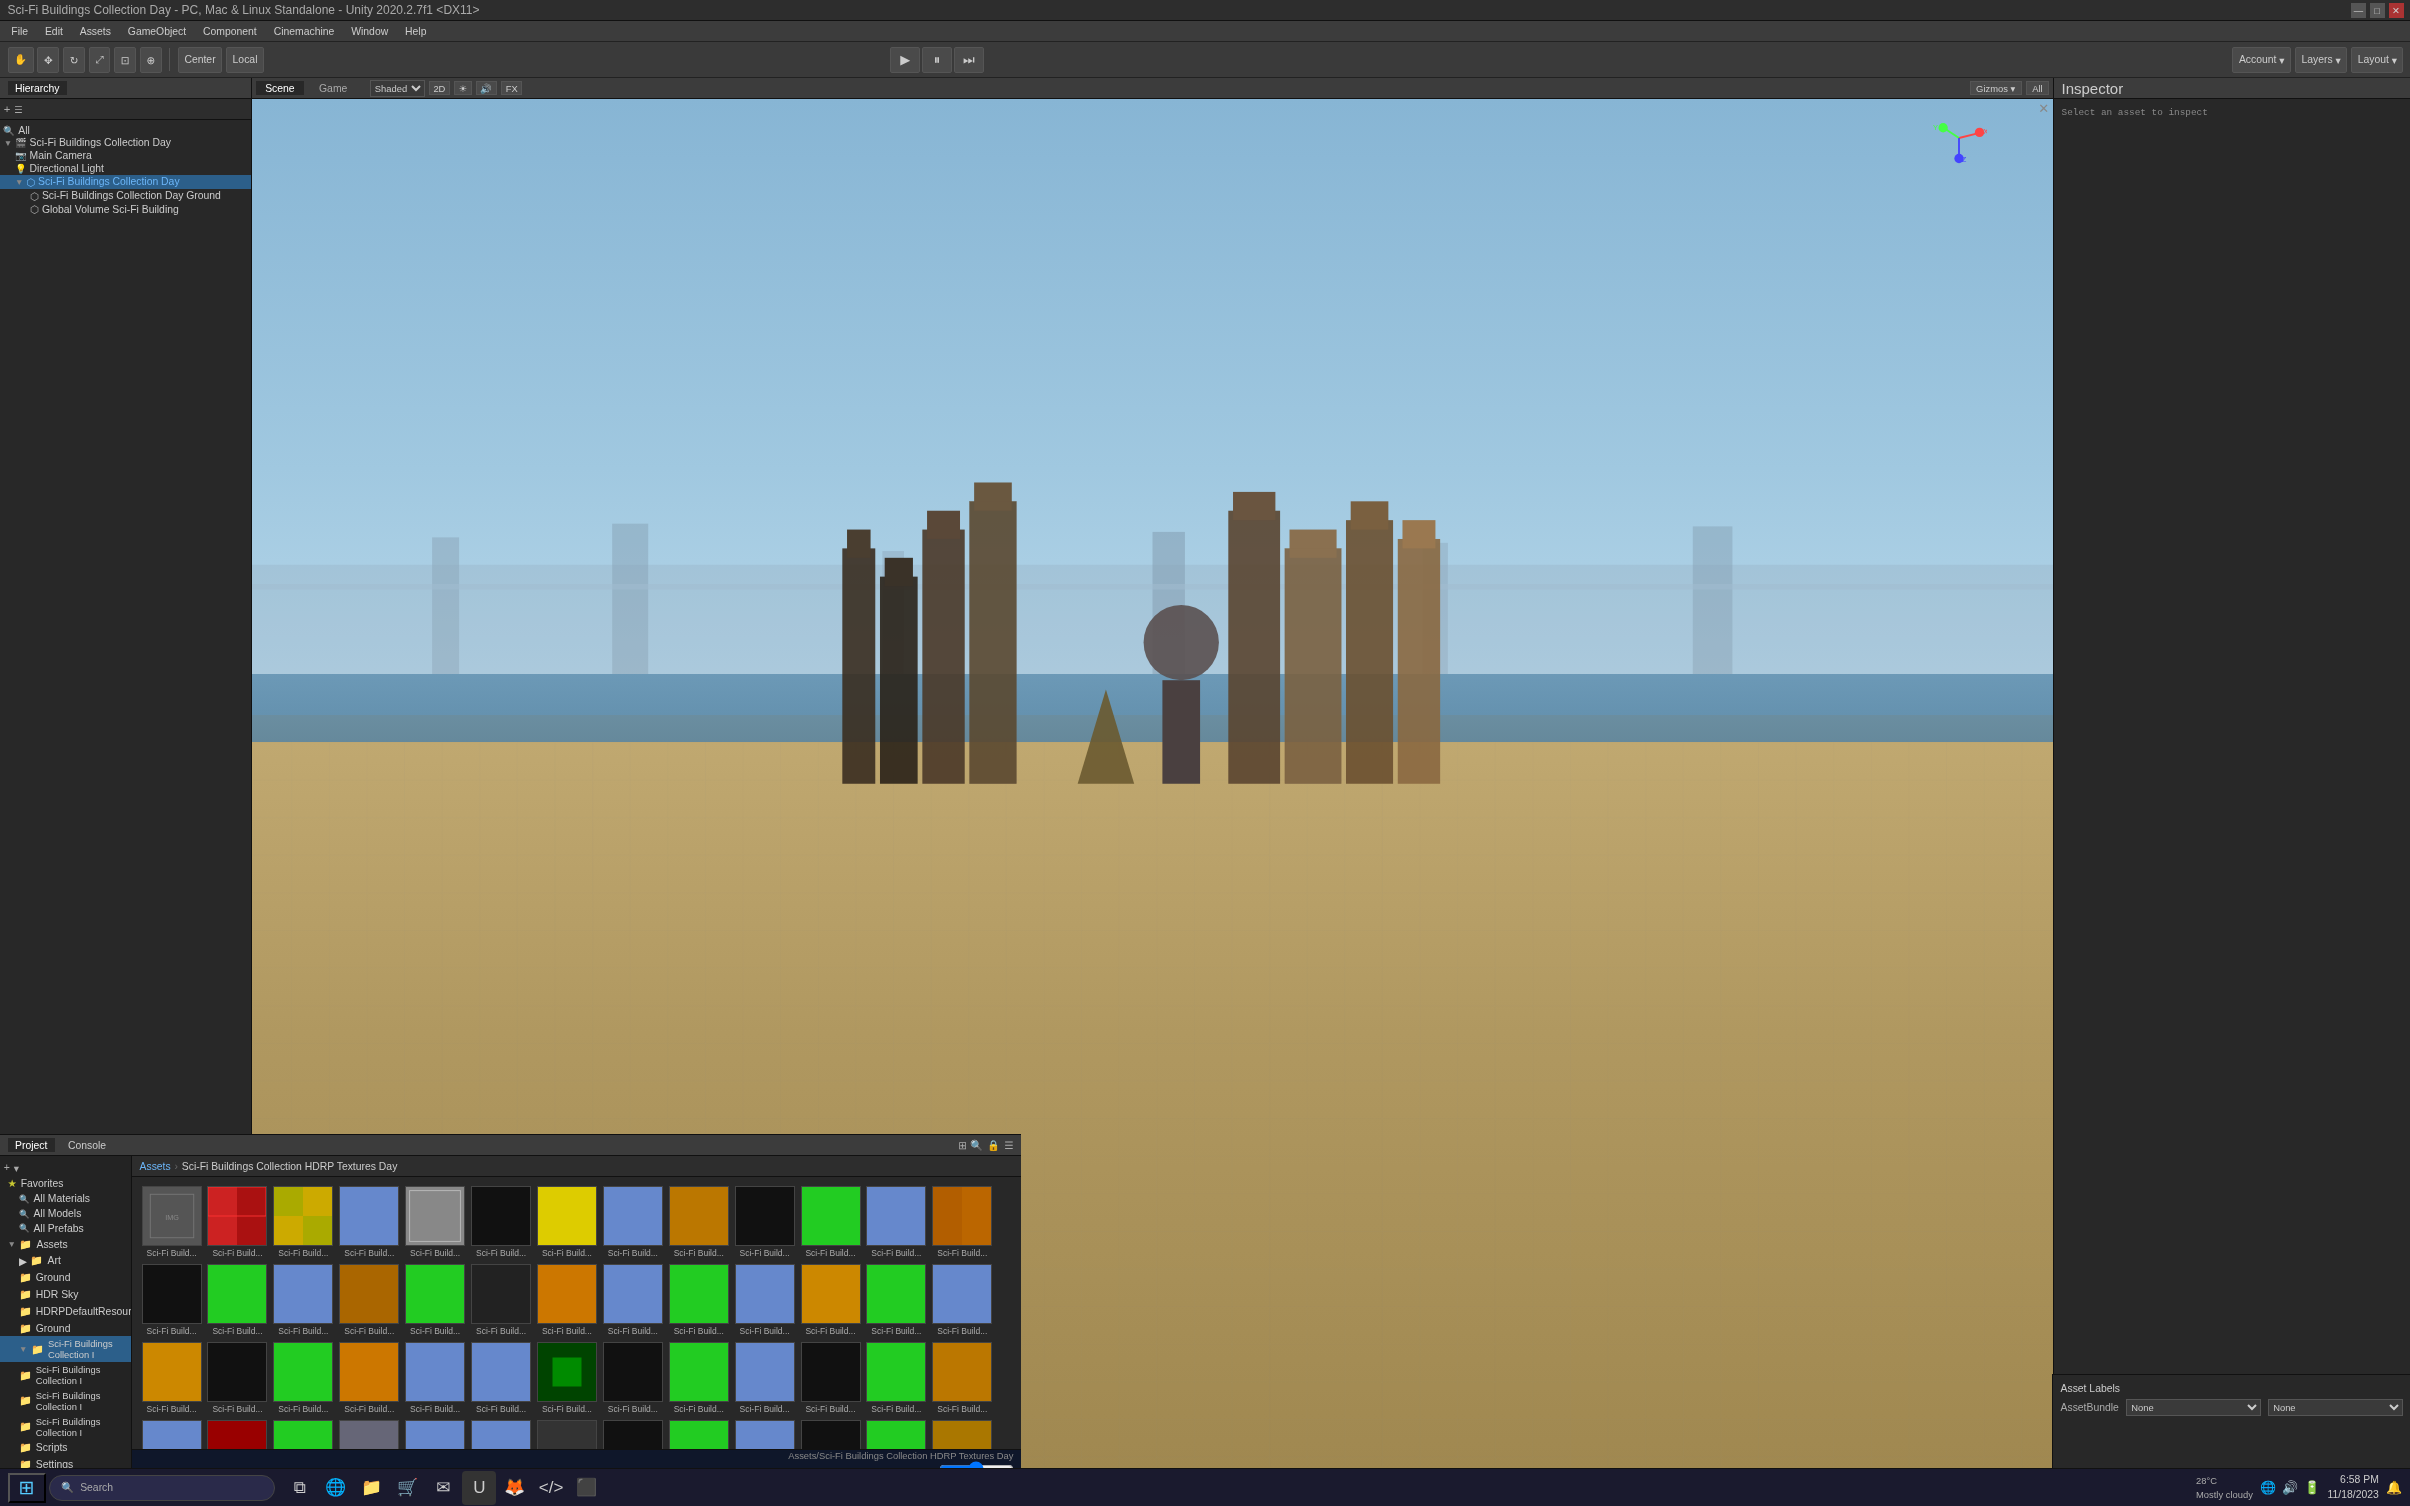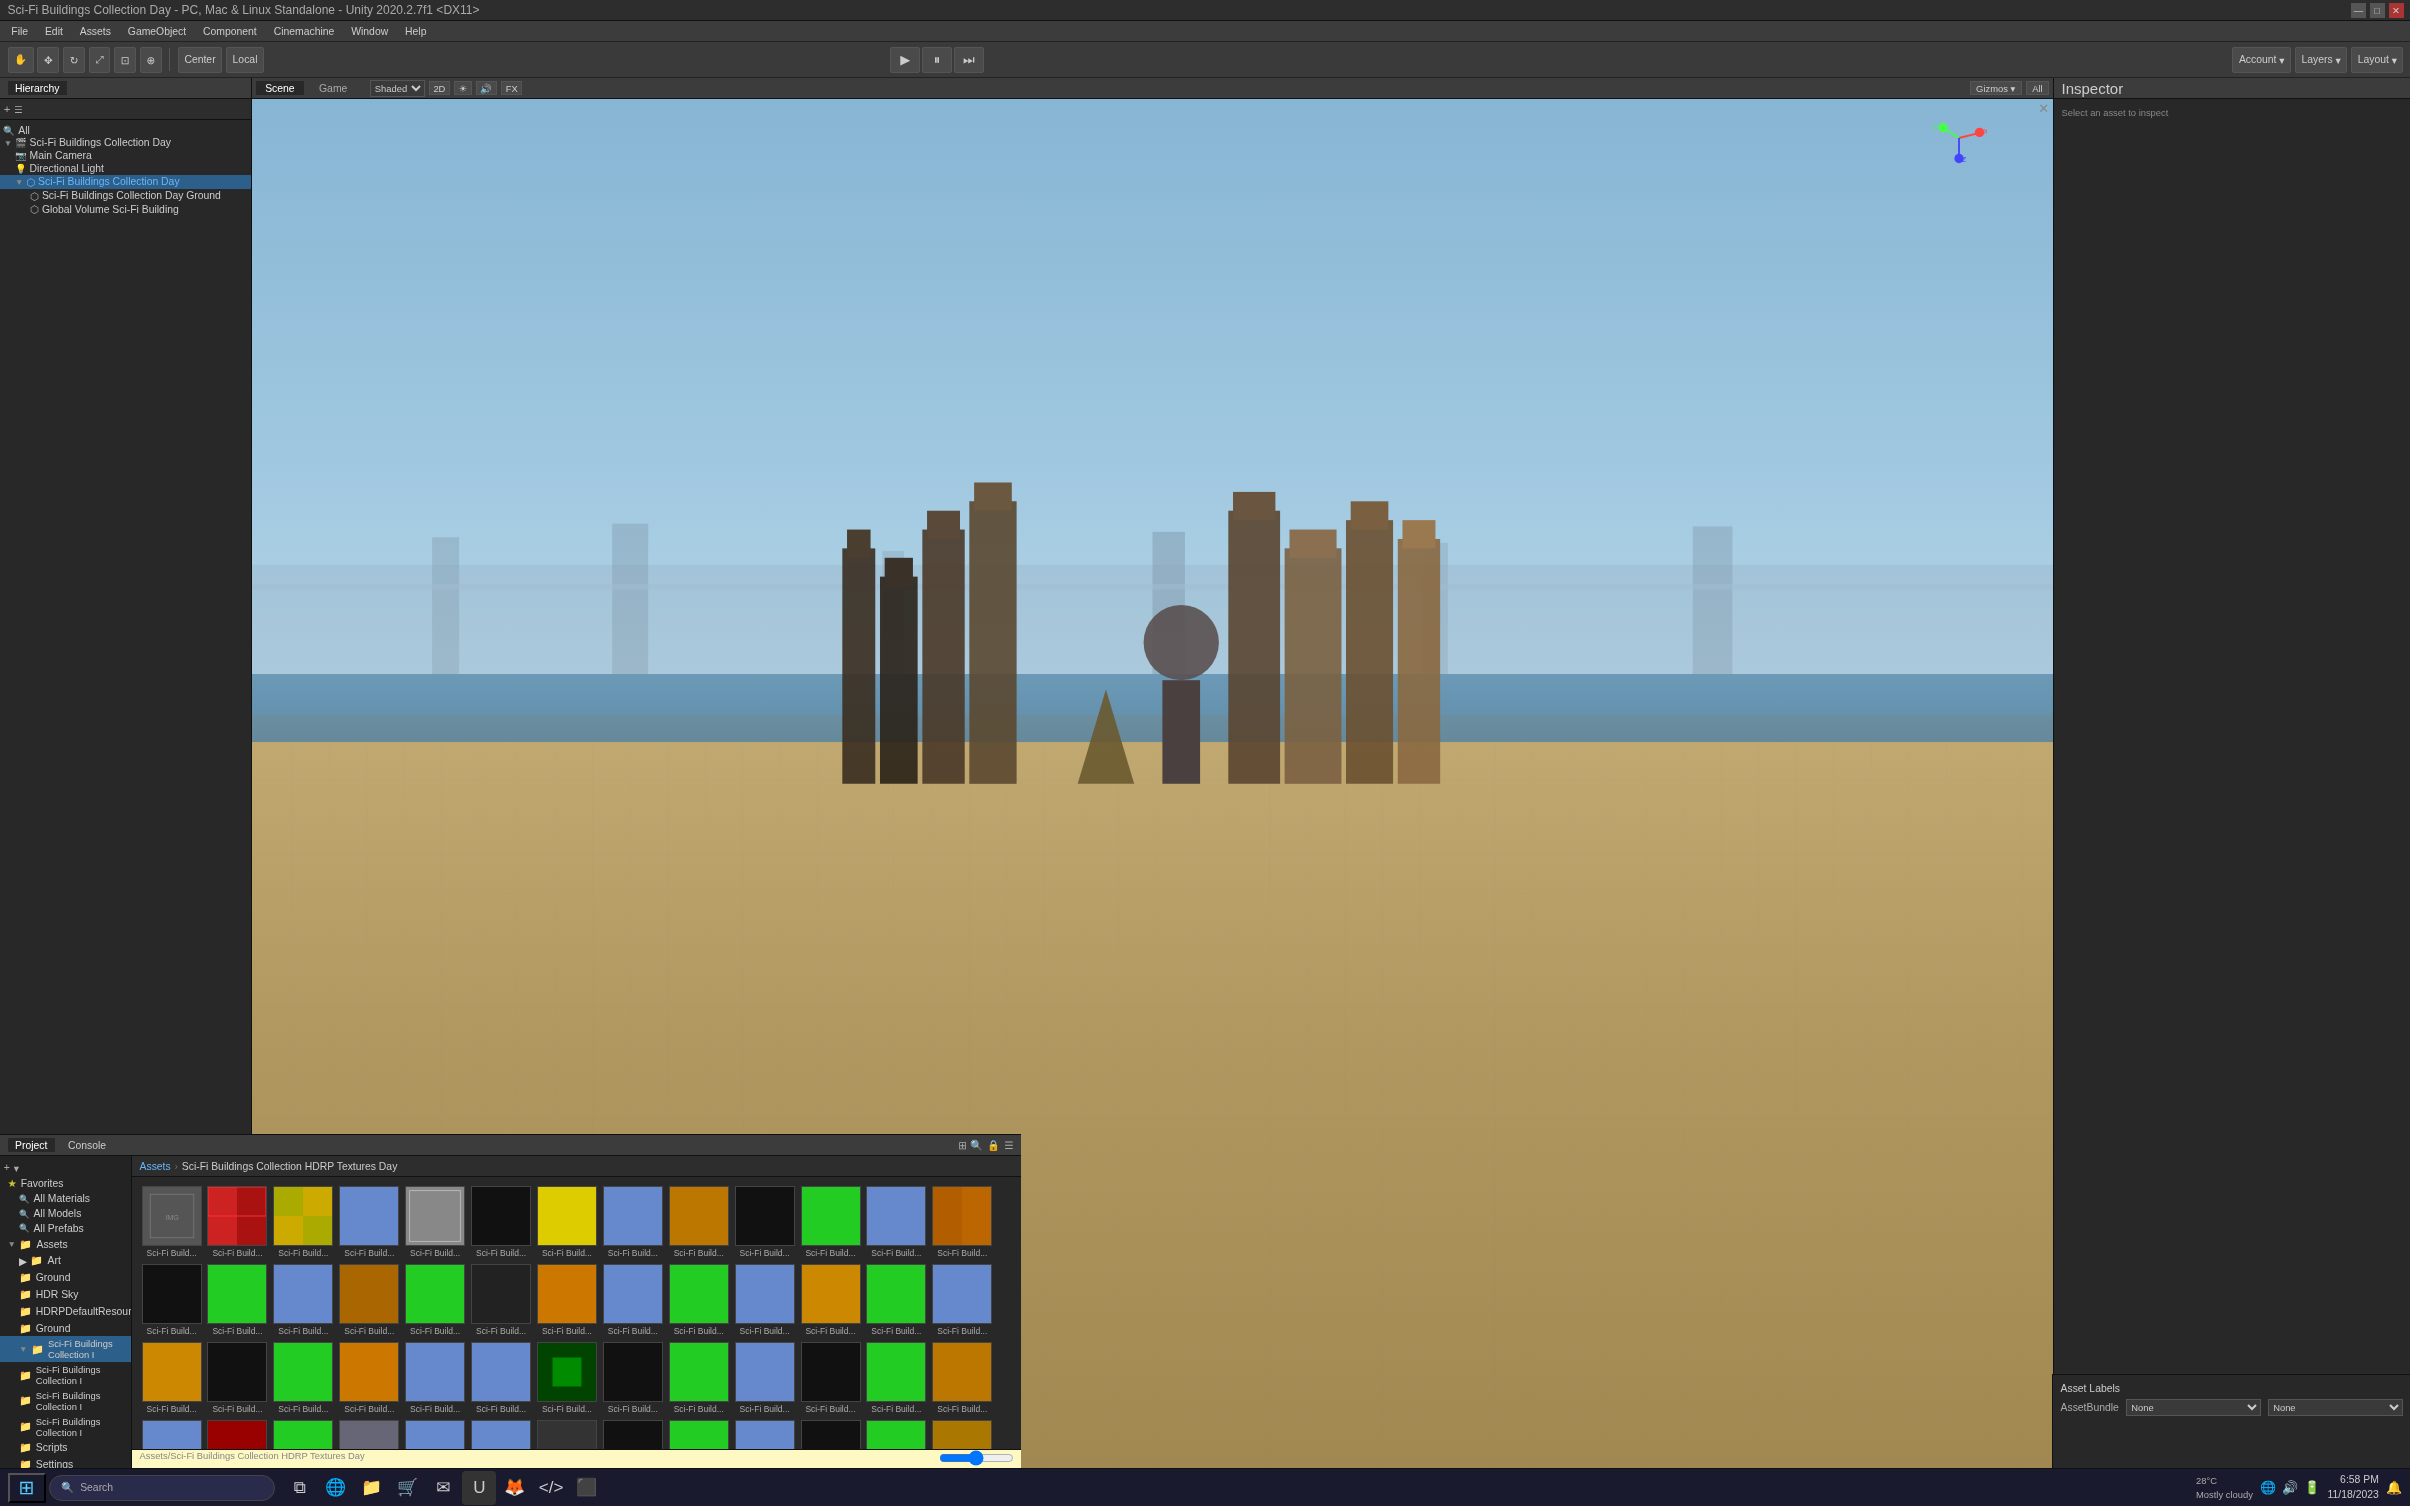--- a/index.html
+++ b/index.html
@@ -304,27 +304,28 @@
       text-align: center;
       margin-top: 1.9px;
       word-break: break-all;
       max-width: 60px;
       line-height: 1.2;
       max-height: 24.5px;
       overflow: hidden;
     }
     .project-bottom {
       height: 19px;
-      background: #fef9c3;
-      display: flex;
-      align-items: flex-start;
+      background: #0f172a;
+      display: flex;
+      align-items: flex-end;
       padding: 0 7.5px;
       font-size: 9.4px;
       color: #888;
       border-top: 0.9px solid #111;
+      flex-direction: column;
     }
 
     
     #asset-labels-panel {
       position: absolute;
       bottom: 38px;
       right: 0;
       width: 358px;
       height: 94px;
       background: #282828;
@@ -602,21 +603,21 @@
       <button style="position:absolute;top:1.9px;right:3.8px;background:none;border:none;color:#888;cursor:pointer;font-size:13px;">✕</button>
     </div>
   </div>
 
   <div id="inspector-panel">
     <div class="inspector-header">
       <span>Inspector</span>
     </div>
     <div style="padding:7.5px;flex:1;">
 
-      <div style="color:#888;font-size:9.4px;">Select an asset to inspect</div>
+      <div style="color:#888;font-size:9.4px;font-family:Liberation Mono, monospace;">Select an asset to inspect</div>
     </div>
   </div>
 </div>
 
 <div id="project-panel" style="position:fixed;bottom:38px;left:0;width:1021px;height:334px;background:#282828;border-top:0.9px solid #111;display:flex;flex-direction:column;z-index:50;">
   <div class="project-header">
     <span class="panel-tab active">Project</span>
     <span class="panel-tab">Console</span>
     <div style="margin-left:auto;display:flex;gap:3.8px;">
       <button style="background:none;border:none;color:#aaa;cursor:pointer;font-size:10.4px;">⊞</button>

